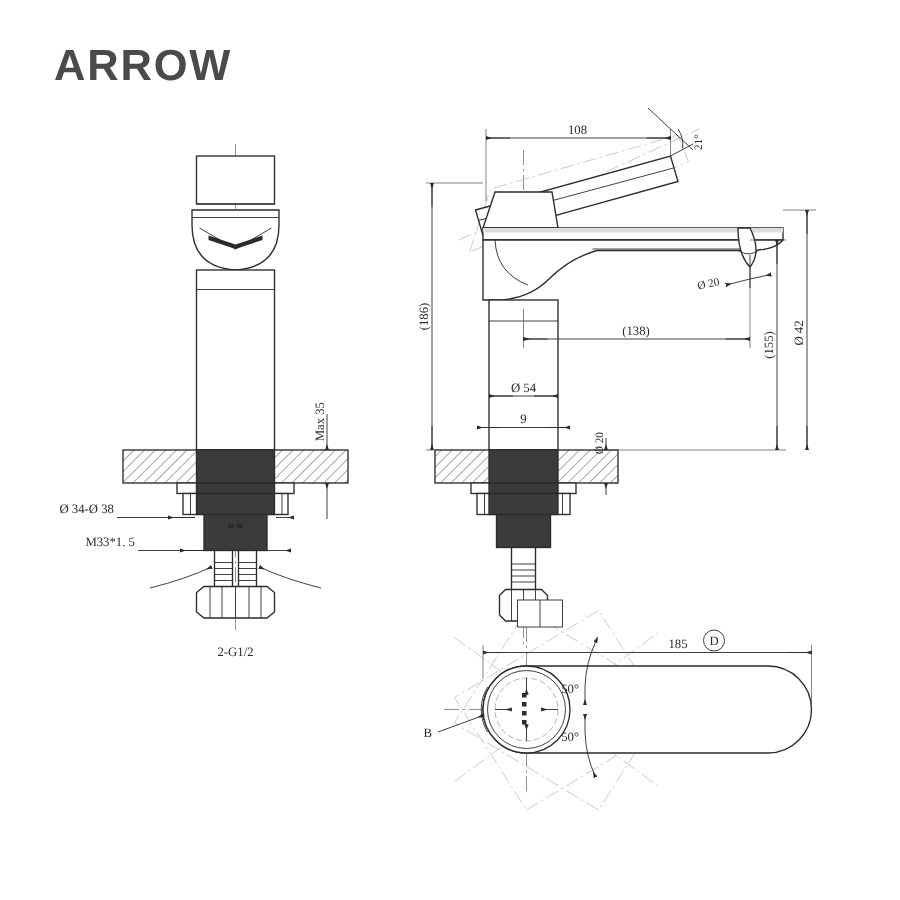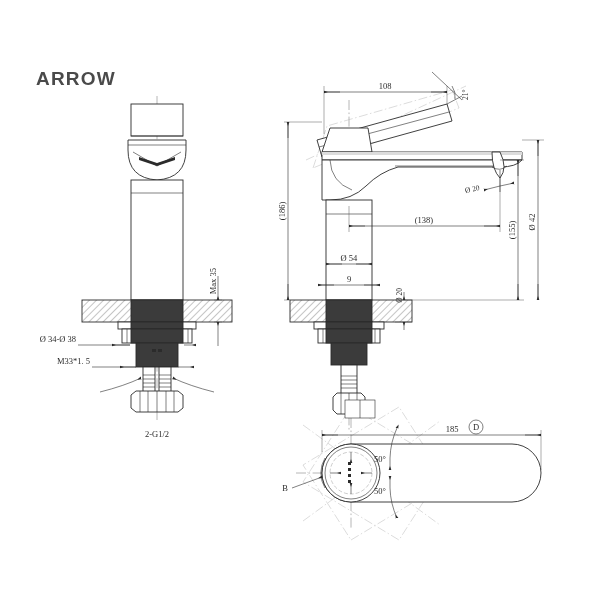--- a/index.html
+++ b/index.html
@@ -1,21 +1,21 @@
 <!DOCTYPE html>
 <html><head>
 <meta charset="utf-8">
 <style>
   html,body{margin:0;padding:0;background:#ffffff;}
   body{width:600px;height:600px;overflow:hidden;
        font-family:"Liberation Serif",serif;color:#3a3a3a;}
   #sheet{position:relative;width:600px;height:600px;background:#fff;}
   #brand{position:absolute;left:36px;top:28px;
          font-family:"Liberation Sans",sans-serif;
-         font-size:19px;font-weight:700;letter-spacing:1.2px;color:#4a4a4a;margin-top:40px;}
+         font-size:29px;font-weight:700;letter-spacing:1.2px;color:#4a4a4a;}
   svg{position:absolute;left:0;top:0;width:600px;height:600px;}
   .dimtxt{font-family:"Liberation Serif",serif;font-size:8.5px;fill:#2b2b2b;}
   .dimtxt.sm{font-size:7.5px;}
   .ln{stroke:#2b2b2b;fill:none;}
   .thin{stroke-width:.6;}
   .med{stroke-width:.9;}
   .dim{stroke:#2b2b2b;stroke-width:.6;fill:none;}
   .ext{stroke:#5a5a5a;stroke-width:.5;fill:none;}
   .center{stroke:#7a7a7a;stroke-width:.55;fill:none;
           stroke-dasharray:10 2.5 1.6 2.5;}

